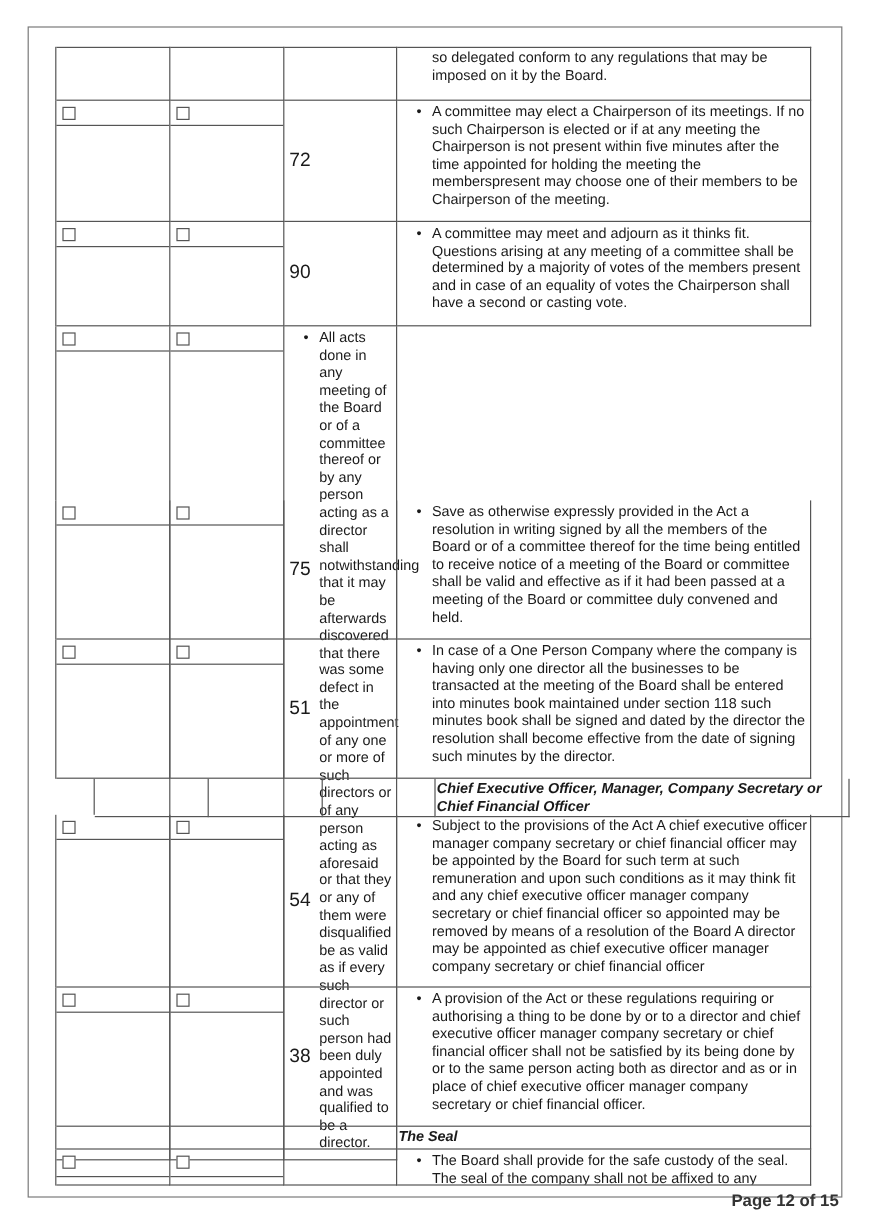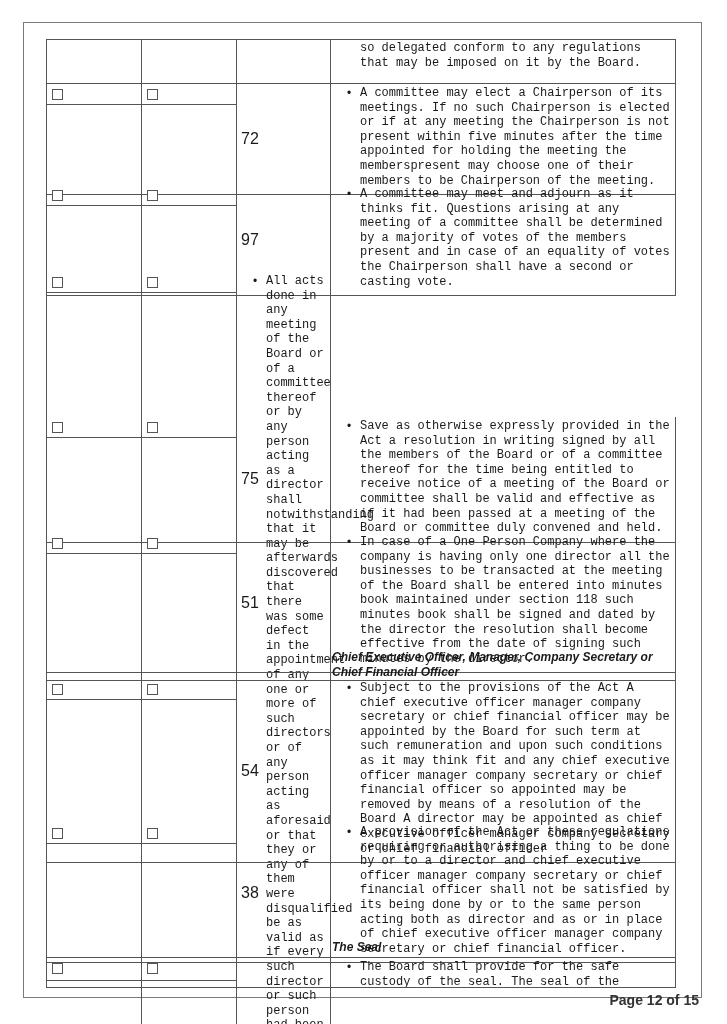--- a/index.html
+++ b/index.html
@@ -8,21 +8,21 @@
     .page-frame { position: absolute; left: 23px; top: 22px; width: 679px; height: 976px;
                   border: 1px solid #7a7a7a; box-sizing: border-box; }
     .tbl { position: absolute; left: 46px; top: 39px; width: 629px; }
     .row { display: grid; grid-template-columns: 95px 95px 94px 345px; border-left: 1px solid #555; }
     .cell { border-right: 1px solid #555; border-bottom: 1px solid #555; box-sizing: border-box; position: relative; }
     .row.first .cell { border-top: 1px solid #555; }
     .chk-wrap { display: flex; flex-direction: column; }
     .chk-top { height: 21px; border-bottom: 1px solid #555; box-sizing: border-box; position: relative; }
     .chk { position: absolute; left: 5px; top: 5px; width: 11px; height: 11px; border: 1px solid #555; box-sizing: border-box; background: #fff; }
     .num { position: absolute; left: 4px; top: 50%; transform: translateY(-50%); font-size: 16px; }
-    .text { font-size: 12px; line-height: 14.6px; padding: 2px 2px 6px 29px; position: relative; font-family: Liberation Mono, monospace; }
+    .text { font-size: 12px; line-height: 14.6px; padding: 2px 2px 6px 29px; position: relative; }
     .text.cont { padding-top: 1px; }
     .bullet { position: absolute; left: 16px; top: 2px; font-size: 12px; }
     .heading { font-size: 12px; line-height: 14.6px; font-weight: bold; font-style: italic; padding: 1px 2px 1px 1px; }
     .footer { position: absolute; right: 28px; top: 992px; font-size: 14px; font-weight: bold; color: #333; }
   </style>
 </head>
 <body>
 
 <div class="page-frame"></div>
 
@@ -62,21 +62,21 @@
         <div class="chk-top">
           <span class="chk"></span>
         </div>
       </div>
     <div class="cell chk-wrap">
         <div class="chk-top">
           <span class="chk"></span>
         </div>
       </div>
     <div class="cell">
-        <span class="num">97</span>
+        <span class="num">90</span>
       </div>
     <div class="cell">
         <span class="bullet">•</span>
         <div class="text">A committee may meet and adjourn as it thinks fit. Questions arising at any meeting of a committee shall be determined by a majority of votes of the members present and in case of an equality of votes the Chairperson shall have a second or casting vote.</div>
       </div>
   </div>
 
   <div class="row" style="height:145px;">
     <div class="cell chk-wrap">
         <div class="chk-top">
@@ -127,79 +127,79 @@
       </div>
     <div class="cell">
         <span class="num">51</span>
       </div>
     <div class="cell">
         <span class="bullet">•</span>
         <div class="text">In case of a One Person Company where the company is having only one director all the businesses to be transacted at the meeting of the Board shall be entered into minutes book maintained under section 118 such minutes book shall be signed and dated by the director the resolution shall become effective from the date of signing such minutes by the director.</div>
       </div>
   </div>
 
+  <div class="row" style="height:30px;margin-left:32px;">
+    <div class="cell"></div>
+    <div class="cell"></div>
+    <div class="cell"></div>
+    <div class="cell">
+        <div class="heading">Chief Executive Officer, Manager, Company Secretary or Chief Financial Officer</div>
+      </div>
+  </div>
+
+  <div class="row" style="height:144px;">
+    <div class="cell chk-wrap">
+        <div class="chk-top">
+          <span class="chk"></span>
+        </div>
+      </div>
+    <div class="cell chk-wrap">
+        <div class="chk-top">
+          <span class="chk"></span>
+        </div>
+      </div>
+    <div class="cell">
+        <span class="num">54</span>
+      </div>
+    <div class="cell">
+        <span class="bullet">•</span>
+        <div class="text">Subject to the provisions of the Act A chief executive officer manager company secretary or chief financial officer may be appointed by the Board for such term at such remuneration and upon such conditions as it may think fit and any chief executive officer manager company secretary or chief financial officer so appointed may be removed by means of a resolution of the Board A director may be appointed as chief executive officer manager company secretary or chief financial officer</div>
+      </div>
+  </div>
+
+  <div class="row" style="height:116px;">
+    <div class="cell chk-wrap">
+        <div class="chk-top">
+          <span class="chk"></span>
+        </div>
+      </div>
+    <div class="cell chk-wrap">
+        <div class="chk-top">
+          <span class="chk"></span>
+        </div>
+      </div>
+    <div class="cell">
+        <span class="num">38</span>
+      </div>
+    <div class="cell">
+        <span class="bullet">•</span>
+        <div class="text">A provision of the Act or these regulations requiring or authorising a thing to be done by or to a director and chief executive officer manager company secretary or chief financial officer shall not be satisfied by its being done by or to the same person acting both as director and as or in place of chief executive officer manager company secretary or chief financial officer.</div>
+      </div>
+  </div>
+
+  <div class="row" style="height:19px;">
+    <div class="cell"></div>
+    <div class="cell"></div>
+    <div class="cell"></div>
+    <div class="cell">
+        <div class="heading">The Seal</div>
+      </div>
+  </div>
+
   <div class="row" style="height:30px;">
-    <div class="cell"></div>
-    <div class="cell"></div>
-    <div class="cell"></div>
-    <div class="cell">
-        <div class="heading">Chief Executive Officer, Manager, Company Secretary or Chief Financial Officer</div>
-      </div>
-  </div>
-
-  <div class="row" style="height:144px;">
-    <div class="cell chk-wrap">
-        <div class="chk-top">
-          <span class="chk"></span>
-        </div>
-      </div>
-    <div class="cell chk-wrap">
-        <div class="chk-top">
-          <span class="chk"></span>
-        </div>
-      </div>
-    <div class="cell">
-        <span class="num">54</span>
-      </div>
-    <div class="cell">
-        <span class="bullet">•</span>
-        <div class="text">Subject to the provisions of the Act A chief executive officer manager company secretary or chief financial officer may be appointed by the Board for such term at such remuneration and upon such conditions as it may think fit and any chief executive officer manager company secretary or chief financial officer so appointed may be removed by means of a resolution of the Board A director may be appointed as chief executive officer manager company secretary or chief financial officer</div>
-      </div>
-  </div>
-
-  <div class="row" style="height:116px;">
-    <div class="cell chk-wrap">
-        <div class="chk-top">
-          <span class="chk"></span>
-        </div>
-      </div>
-    <div class="cell chk-wrap">
-        <div class="chk-top">
-          <span class="chk"></span>
-        </div>
-      </div>
-    <div class="cell">
-        <span class="num">38</span>
-      </div>
-    <div class="cell">
-        <span class="bullet">•</span>
-        <div class="text">A provision of the Act or these regulations requiring or authorising a thing to be done by or to a director and chief executive officer manager company secretary or chief financial officer shall not be satisfied by its being done by or to the same person acting both as director and as or in place of chief executive officer manager company secretary or chief financial officer.</div>
-      </div>
-  </div>
-
-  <div class="row" style="height:19px;">
-    <div class="cell"></div>
-    <div class="cell"></div>
-    <div class="cell"></div>
-    <div class="cell">
-        <div class="heading">The Seal</div>
-      </div>
-  </div>
-
-  <div class="row" style="height:30px;">
     <div class="cell chk-wrap">
         <div class="chk-top" style="height:23px;">
           <span class="chk"></span>
         </div>
       </div>
     <div class="cell chk-wrap">
         <div class="chk-top" style="height:23px;">
           <span class="chk"></span>
         </div>
       </div>

